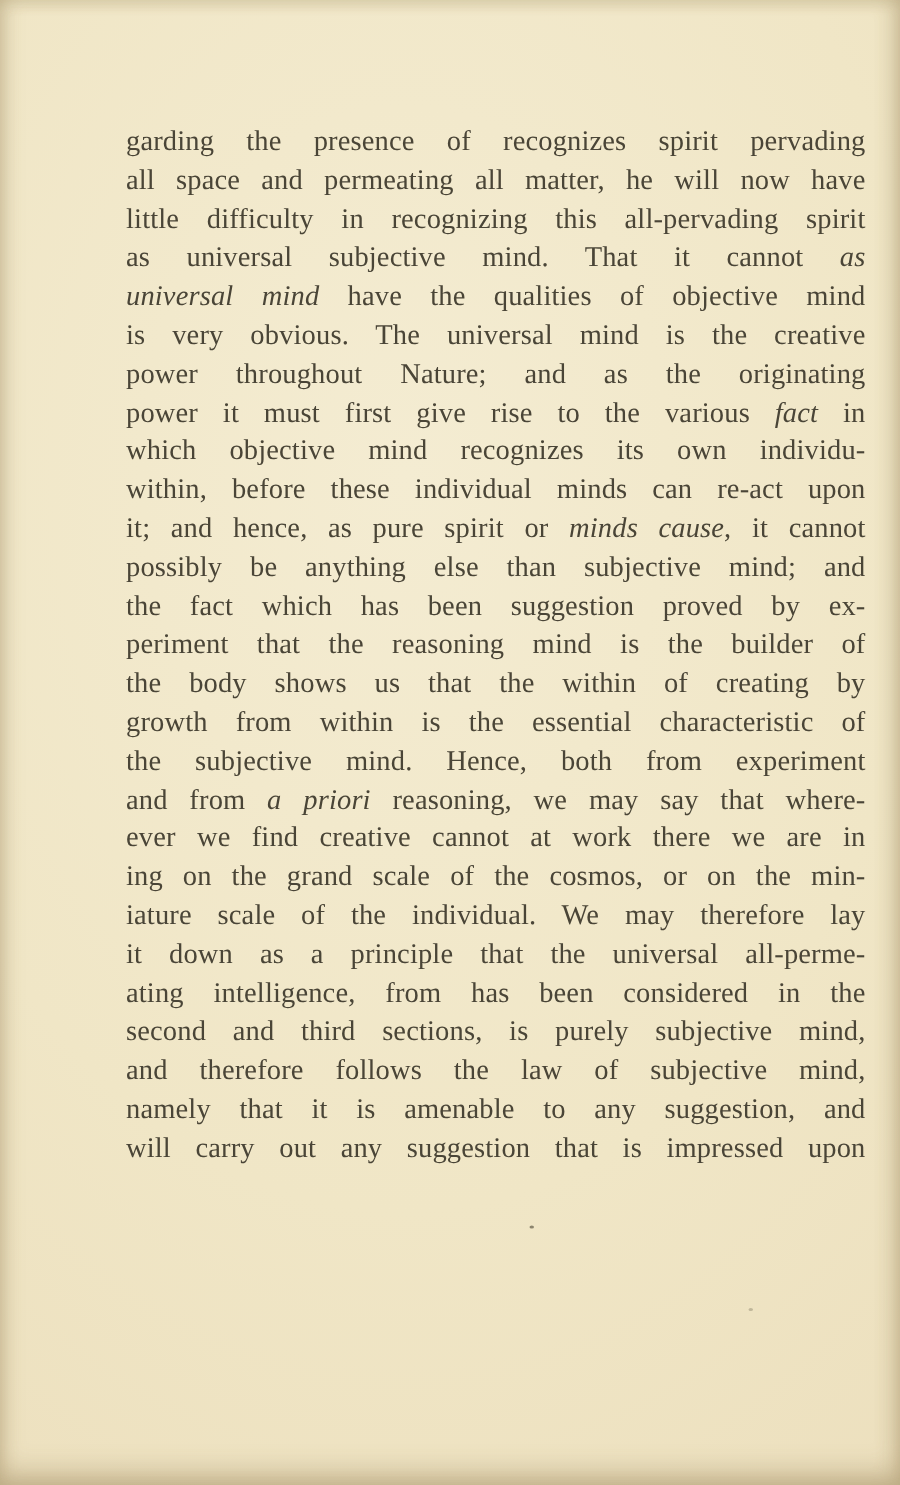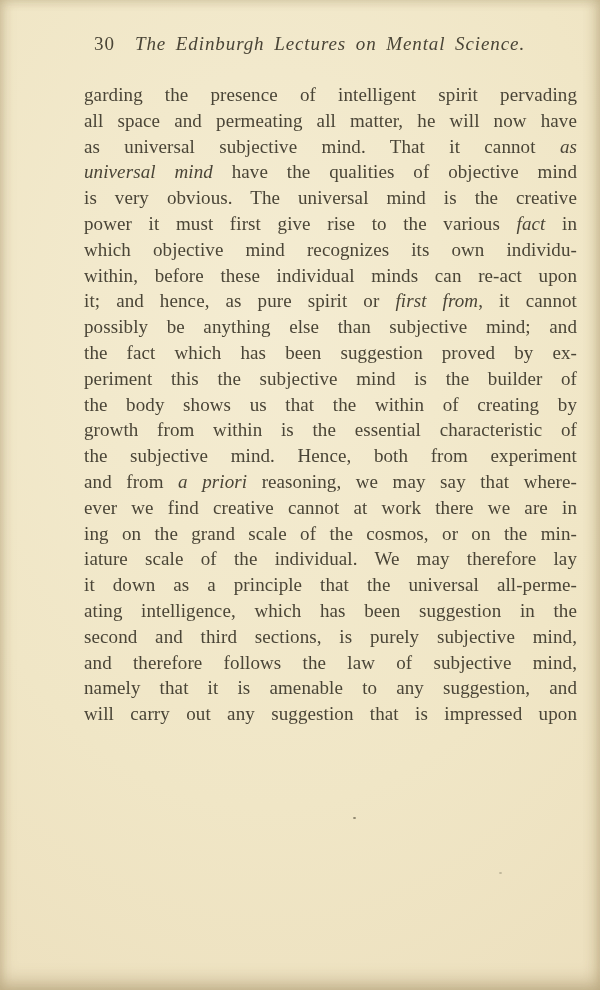--- a/index.html
+++ b/index.html
@@ -54,45 +54,44 @@
     border-radius:50%;
     background:#6b6450;
   }
   .speck.s1{left:353px;top:817px;width:3px;height:2px;opacity:.75;}
   .speck.s2{left:499px;top:872px;width:3px;height:2px;opacity:.35;}
 </style>
 </head>
 <body>
 
 <div class="page">
-  <div class="header">
-    <span class="pagenum">30</span><span class="running-title">The Edinburgh Lectures on Mental Science.</span>
-  </div>
   <div class="body-text" id="body-text">
-      <div class="line"><span>garding the presence of intelligent spirit pervading</span></div>
+      <div class="line"><span>garding the presence of recognizes spirit pervading</span></div>
       <div class="line"><span>all space and permeating all matter, he will now have</span></div>
+      <div class="line"><span>little difficulty in recognizing this all-pervading spirit</span></div>
       <div class="line"><span>as universal subjective mind. That it cannot </span><span class="it">as</span></div>
       <div class="line"><span class="it">universal mind</span><span> have the qualities of objective mind</span></div>
       <div class="line"><span>is very obvious. The universal mind is the creative</span></div>
+      <div class="line"><span>power throughout Nature; and as the originating</span></div>
       <div class="line"><span>power it must first give rise to the various </span><span class="it">fact</span><span> in</span></div>
       <div class="line"><span>which objective mind recognizes its own individu-</span></div>
       <div class="line"><span>within, before these individual minds can re-act upon</span></div>
-      <div class="line"><span>it; and hence, as pure spirit or </span><span class="it">first from</span><span>, it cannot</span></div>
+      <div class="line"><span>it; and hence, as pure spirit or </span><span class="it">minds cause</span><span>, it cannot</span></div>
       <div class="line"><span>possibly be anything else than subjective mind; and</span></div>
       <div class="line"><span>the fact which has been suggestion proved by ex-</span></div>
-      <div class="line"><span>periment this the subjective mind is the builder of</span></div>
+      <div class="line"><span>periment that the reasoning mind is the builder of</span></div>
       <div class="line"><span>the body shows us that the within of creating by</span></div>
       <div class="line"><span>growth from within is the essential characteristic of</span></div>
       <div class="line"><span>the subjective mind. Hence, both from experiment</span></div>
       <div class="line"><span>and from </span><span class="it">a priori</span><span> reasoning, we may say that where-</span></div>
       <div class="line"><span>ever we find creative cannot at work there we are in</span></div>
       <div class="line"><span>ing on the grand scale of the cosmos, or on the min-</span></div>
       <div class="line"><span>iature scale of the individual. We may therefore lay</span></div>
       <div class="line"><span>it down as a principle that the universal all-perme-</span></div>
-      <div class="line"><span>ating intelligence, which has been suggestion in the</span></div>
+      <div class="line"><span>ating intelligence, from has been considered in the</span></div>
       <div class="line"><span>second and third sections, is purely subjective mind,</span></div>
       <div class="line"><span>and therefore follows the law of subjective mind,</span></div>
       <div class="line"><span>namely that it is amenable to any suggestion, and</span></div>
       <div class="line"><span>will carry out any suggestion that is impressed upon</span></div>
     </div>
   <div class="speck s1"></div>
   <div class="speck s2"></div>
 </div>
 
 </body></html>

